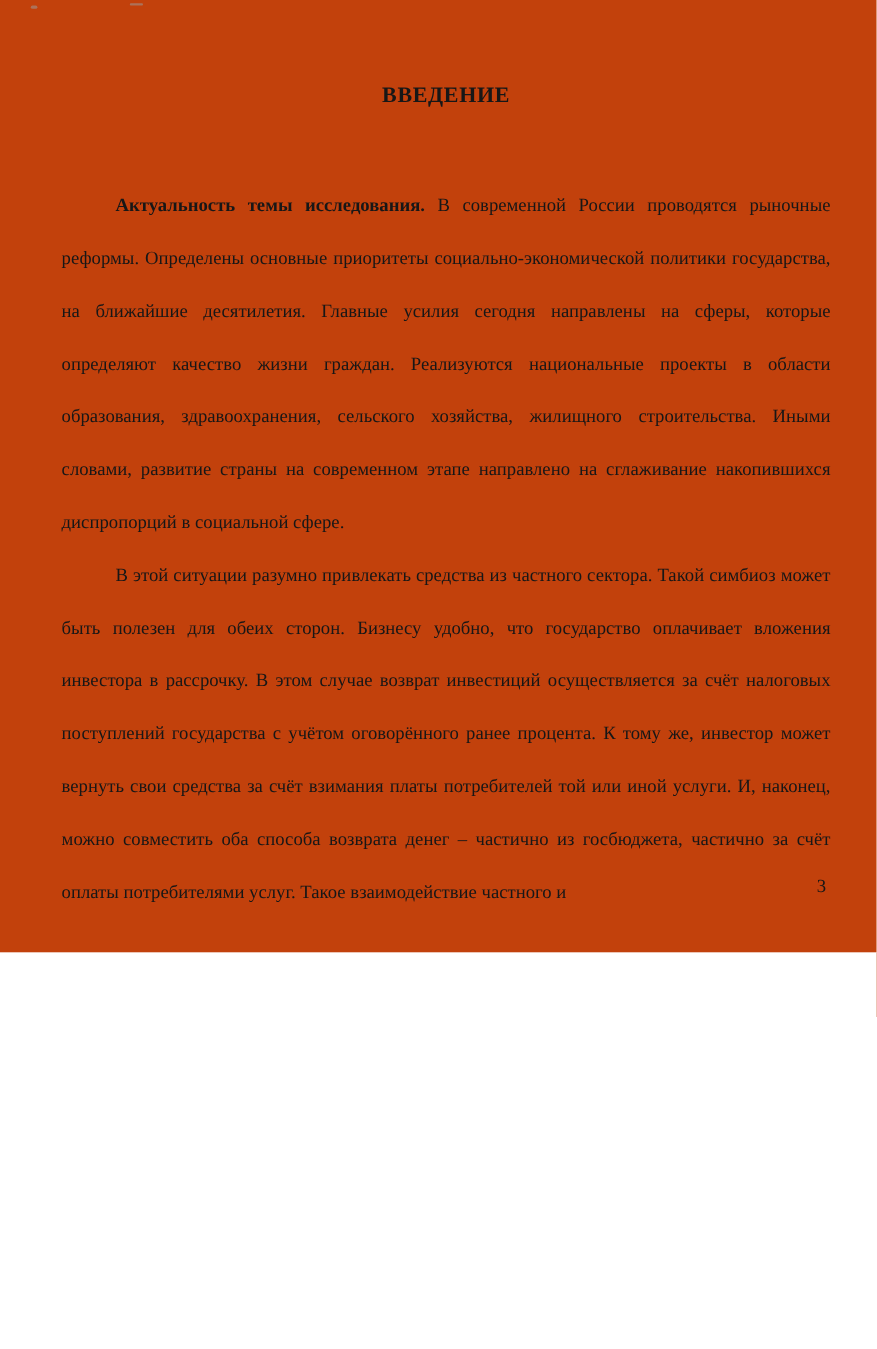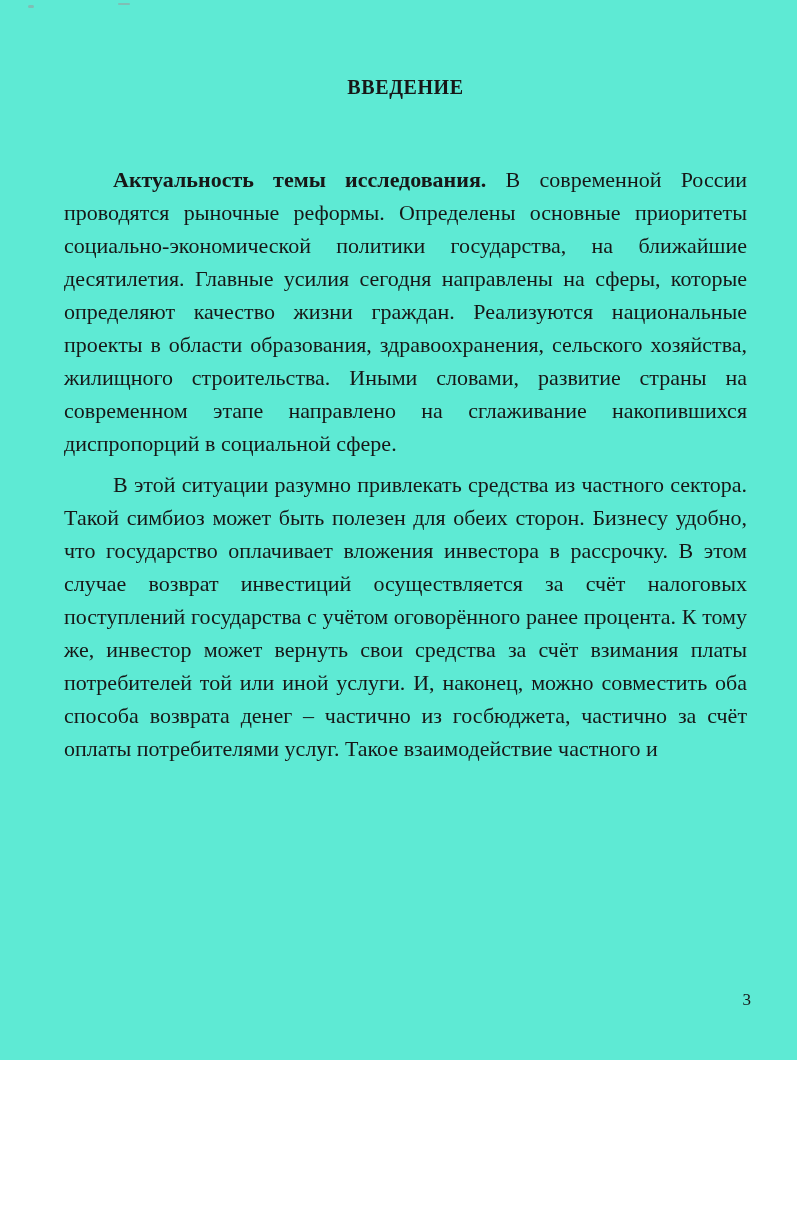--- a/index.html
+++ b/index.html
@@ -3,42 +3,42 @@
 <meta charset="utf-8">
 <style>
   html, body {
     margin: 0;
     padding: 0;
     background: #ffffff;
   }
   .page {
     position: relative;
     width: 797px;
-    height: 1060px;
-    background: #5eead4;
+    height: 866px;
+    background: #c2410c;
     box-sizing: border-box;
     padding: 76px 42px 4px 56px;
     font-family: "Liberation Serif", "DejaVu Serif", serif;
     color: #171717;
     overflow: hidden;
   }
   .doc-title {
     margin: 0;
     text-align: center;
     font-size: 20px;
     font-weight: bold;
     letter-spacing: 0.6px;
   }
   .body-text {
     margin-top: 64px;
   }
   p.para {
-    margin: 8px;
-    font-size: 22px;
-    line-height: 33px;
+    margin: 0;
+    font-size: 17px;
+    line-height: 48px;
     text-align: justify;
     text-indent: 49px;
   }
   .lead {
     font-weight: bold;
   }
   .page-number {
     position: absolute;
     right: 46px;
     bottom: 50px;

